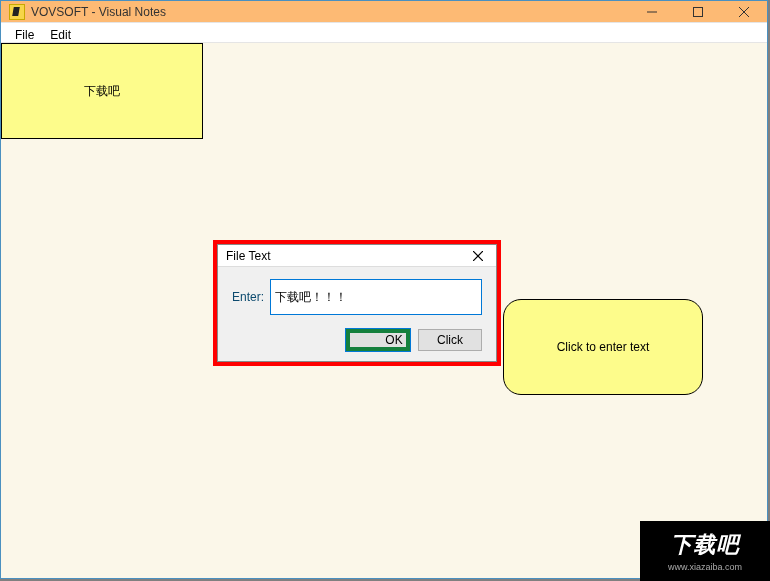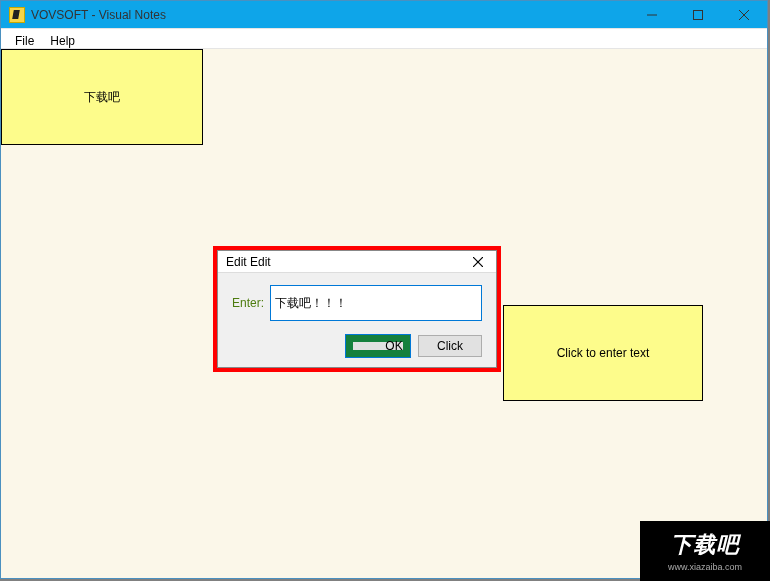--- a/index.html
+++ b/index.html
@@ -1,43 +1,43 @@
 <!DOCTYPE html>
 <html><head>
 <meta charset="utf-8">
 <style>
   * { box-sizing: border-box; margin: 0; padding: 0; font-family: "Segoe UI", "Microsoft YaHei", Tahoma, sans-serif; }
   body { width: 770px; height: 581px; background: #808080; position: relative; overflow: hidden; }
   .window { position: absolute; left: 0; top: 0; width: 768px; height: 579px; background: #fbf7e9; border: 1px solid #4a90c0; }
-  .titlebar { height: 28px; background: #0ea5e9; display: flex; align-items: center; padding: 0 0 0 8px; border-bottom: 1px solid #e5e5e5; }
+  .titlebar { height: 22px; background: #fdba74; display: flex; align-items: center; padding: 0 0 0 8px; border-bottom: 1px solid #e5e5e5; }
   .titlebar .appicon { width: 16px; height: 16px; background: #f7d548; border: 1px solid #c9a800; margin-right: 6px; position: relative; }
   .titlebar .appicon:after { content:""; position:absolute; left:3px; top:2px; width:6px; height:9px; background:#222; transform: skewX(-10deg); }
   .titlebar .title { font-size: 12px; color: #333; flex: 1; }
   .titlebar .winbtns { display: flex; height: 100%; }
   .winbtn { width: 46px; display:flex; align-items:center; justify-content:center; color:#555; font-size:11px; }
   .winbtn svg { width:10px; height:10px; stroke:#333; stroke-width:1; fill:none; }
   .menubar { height: 20px; background:#fff; display:flex; align-items:flex-end; padding-left:6px; font-size:12px; color:#000; border-bottom:1px solid #e5e5e5; }
   .menuitem { padding: 0 8px; }
   .canvas { position: relative; width:100%; height: calc(100% - 50px); background:#fbf7e9; }
   .note { position:absolute; background:#fdfc8b; border:1px solid #000; display:flex; align-items:center; justify-content:center; font-size:12px; color:#000; text-align:center; padding:4px; }
   .note1 { left:0; top:0; width:202px; height:96px; }
-  .note2 { left:502px; top:256px; width:200px; height:96px; }
+  .note2 { left:502px; top:256px; width:200px; height:96px;border-radius:18px; }
   .dialog-wrap { position:absolute; left:212px; top:197px; width:288px; height:126px; border:4px solid #ff0000; }
   .dialog { width:100%; height:100%; background:#f0f0f0; border:1px solid #888; display:flex; flex-direction:column; }
   .dlg-titlebar { height:26px; background:#fff; display:flex; align-items:center; padding:0 0 0 8px; border-bottom:1px solid #ddd; }
   .dlg-title { font-size:12px; color:#000; flex:1; }
   .dlg-close { width:36px; height:100%; display:flex; align-items:center; justify-content:center; }
   .dlg-close svg { width:10px; height:10px; stroke:#000; stroke-width:1.2; }
   .dlg-body { flex:1; padding:12px 14px 10px 14px; display:flex; flex-direction:column; }
   .dlg-row { display:flex; align-items:center; gap:6px; }
-  .dlg-row label { font-size:12px; color:#4d7c0f; }
+  .dlg-row label { font-size:12px; color:#0c4a6e; }
   .dlg-input { flex:1; height:36px; border:1px solid #0078d7; background:#fff; font-size:12px; padding:0 4px; outline:none; }
   .dlg-buttons { display:flex; justify-content:flex-end; gap:8px; margin-top:14px; }
   .dlg-btn { min-width:64px; height:22px; background:#e1e1e1; border:1px solid #adadad; font-size:12px; display:flex; align-items:center; justify-content:center; }
-  .dlg-btn.primary { border:7px solid #15803d; outline:1px solid #0078d7;padding-left:32px; }
+  .dlg-btn.primary { border:4px solid #15803d; outline:1px solid #0078d7;padding-left:32px; }
   .watermark { position:absolute; right:0; bottom:0; width:130px; height:60px; background:#000; color:#fff; display:flex; flex-direction:column; align-items:center; justify-content:center; }
   .watermark .big { font-size:22px; font-weight:bold; letter-spacing:1px; font-style:italic; }
   .watermark .small { font-size:9px; color:#aaa; margin-top:2px; }
 </style>
 </head>
 <body>
 
 <div class="window">
   <div class="titlebar">
     <div class="appicon"></div>
@@ -56,34 +56,34 @@
       <div class="winbtn">
           <svg viewBox="0 0 10 10">
             <line x1="0" y1="0" x2="10" y2="10"></line>
             <line x1="10" y1="0" x2="0" y2="10"></line>
           </svg>
         </div>
     </div>
   </div>
   <div class="menubar">
     <div class="menuitem">File</div>
-    <div class="menuitem">Help</div>
+    <div class="menuitem">Edit</div>
   </div>
   <div class="canvas">
     <div class="note note1">
         <span>下载吧</span>
       </div>
     <div class="note note2">
         <span>Click to enter text</span>
       </div>
 
     <div class="dialog-wrap">
       <div class="dialog">
         <div class="dlg-titlebar">
-          <div class="dlg-title">Edit Edit</div>
+          <div class="dlg-title">File Text</div>
           <div class="dlg-close">
               <svg viewBox="0 0 10 10">
                 <line x1="0" y1="0" x2="10" y2="10"></line>
                 <line x1="10" y1="0" x2="0" y2="10"></line>
               </svg>
             </div>
         </div>
         <div class="dlg-body">
           <div class="dlg-row">
             <label>Enter:</label>

